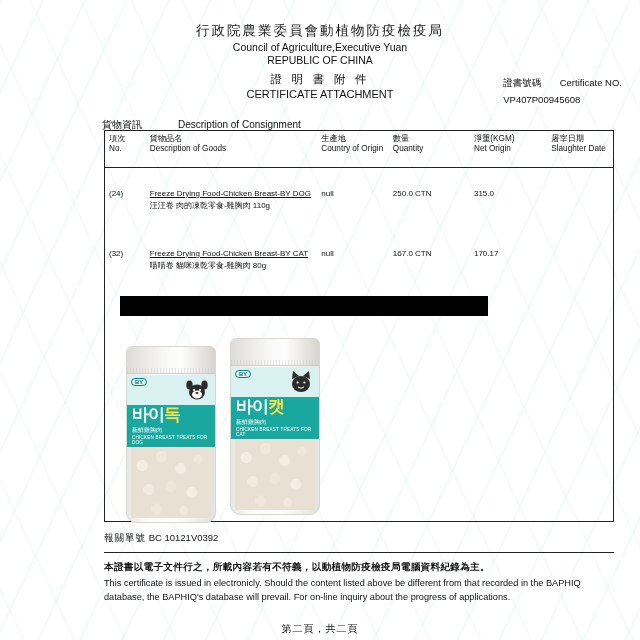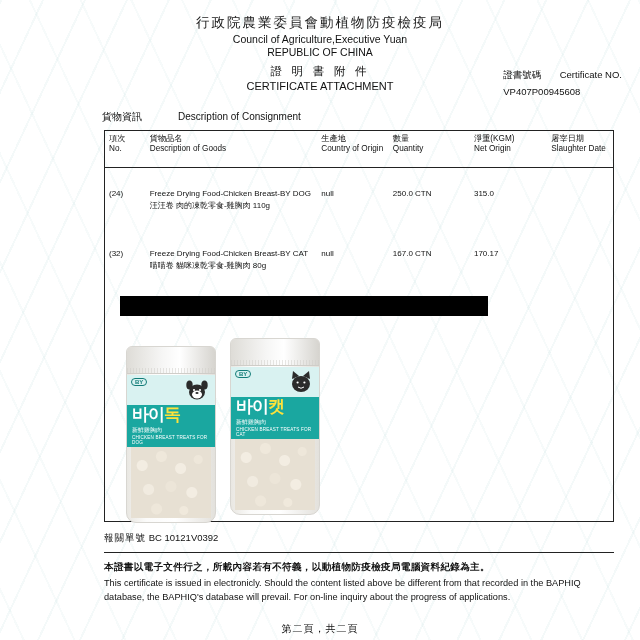--- a/index.html
+++ b/index.html
@@ -13,21 +13,21 @@
   }
   
   .watermark{
     position:absolute;inset:0;
     background:
       repeating-linear-gradient(115deg, rgba(150,200,200,.10) 0 2px, rgba(255,255,255,0) 2px 38px),
       repeating-linear-gradient(-115deg, rgba(150,200,200,.08) 0 2px, rgba(255,255,255,0) 2px 46px);
     pointer-events:none;
   }
   .page{position:absolute;inset:0;padding:0;}
-  .hdr{ text-align:center; padding-top:14px; }
+  .hdr{ text-align:center; padding-top:22px; }
   .hdr .cn{ font-size:13.5px; letter-spacing:2px; color:#1a1a1a; font-family:"DejaVu Sans", sans-serif;}
   .hdr .en1{ font-size:10.5px; margin-top:3px;}
   .hdr .en2{ font-size:10.5px; margin-top:1px;}
   .hdr .en3{ font-size:10.5px; margin-top:1px;}
 
   .certline{
     position:relative;
     margin-top:6px;
     height:34px;
   }
@@ -78,21 +78,21 @@
 
   .rowarea{position:relative;height:352px;}
   .row{
     display:flex;
     font-size:8px;
     line-height:1.5;
     position:absolute;
     left:0;right:0;
   }
   .row .c{padding:2px 4px;}
-  .row .desc .l1{white-space:nowrap;}
+  .row .desc .l1{white-space:nowrap;text-decoration:underline;}
   .row .desc .l2{white-space:nowrap;}
 
   .redact{
     position:absolute;
     left:120px; top:296px;
     width:368px; height:20px;
     background:#000;
   }
 
   

